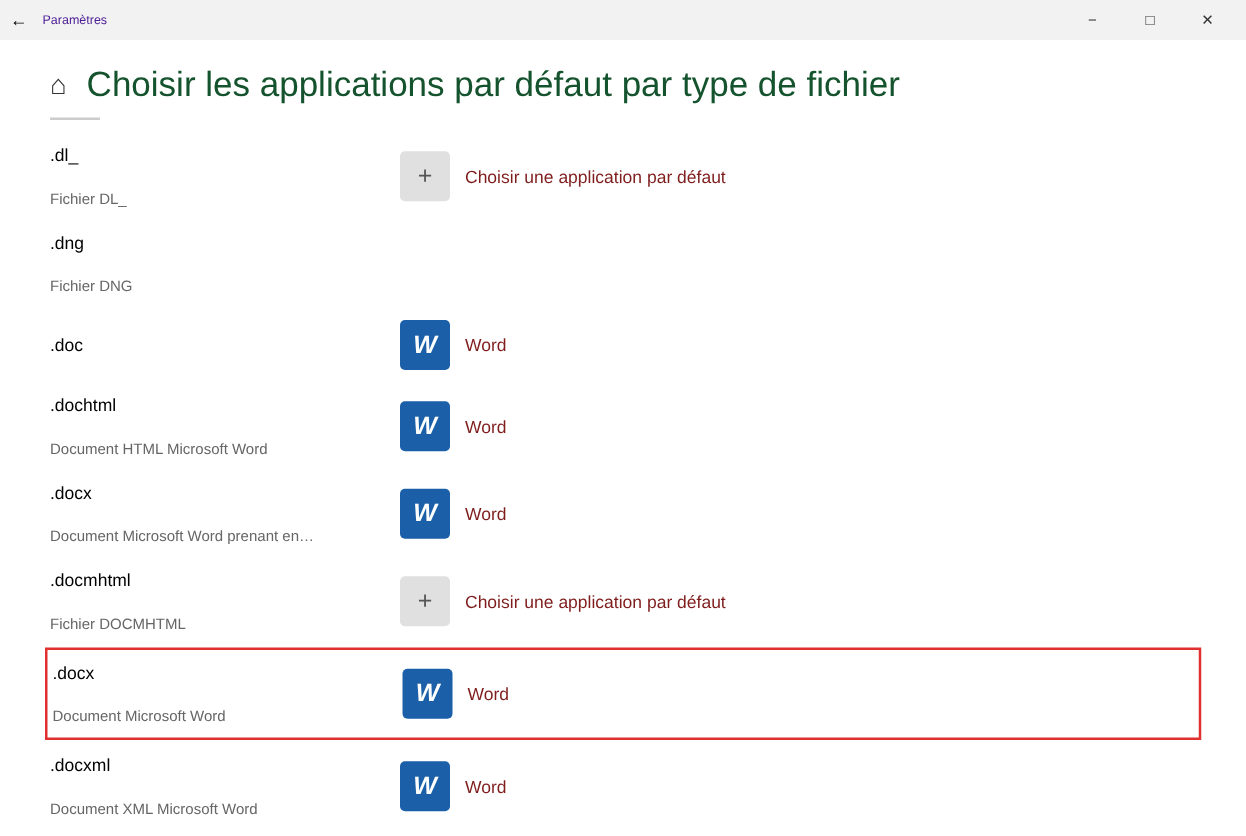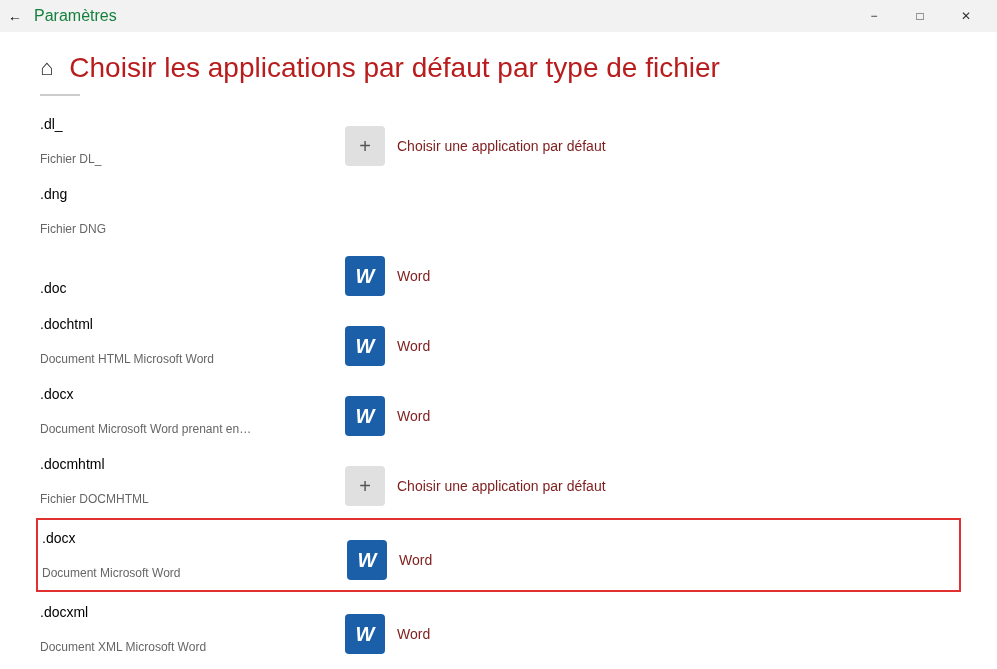--- a/index.html
+++ b/index.html
@@ -27,22 +27,22 @@
       align-items: center;
       gap: 12px;
       flex: 1;
     }
     .title-bar-back {
       font-size: 14px;
       cursor: pointer;
       color: #000;
     }
     .title-bar-title {
-      font-size: 16px;
-      color: #15803d;
+      font-size: 10px;
+      color: #4c1d95;
     }
     .title-bar-controls {
       display: flex;
       align-items: center;
       gap: 0;
     }
     .title-bar-btn {
       width: 46px;
       height: 32px;
       display: flex;
@@ -70,21 +70,21 @@
       padding: 20px 40px 10px 40px;
       gap: 16px;
     }
     .home-icon {
       font-size: 22px;
       color: #333;
     }
     .page-title {
       font-size: 28px;
       font-weight: 300;
-      color: #b91c1c;
+      color: #14532d;
     }
 
     
     .divider {
       width: 40px;
       height: 2px;
       background: #ccc;
       margin: 0 40px 0 40px;
     }
 
@@ -101,25 +101,24 @@
     .scroll-area::-webkit-scrollbar-track {
       background: #f1f1f1;
     }
     .scroll-area::-webkit-scrollbar-thumb {
       background: #c1c1c1;
     }
 
     
     .file-row {
       display: flex;
-      align-items: flex-end;
+      align-items: center;
       padding: 10px 0;
       min-height: 60px;
       border-bottom: none;
-      gap: 25px;
     }
     .file-row.highlighted {
       border: 2px solid #e03030;
       margin: 2px -4px;
       padding: 10px 4px;
     }
 
     .file-info {
       width: 280px;
       flex-shrink: 0;

